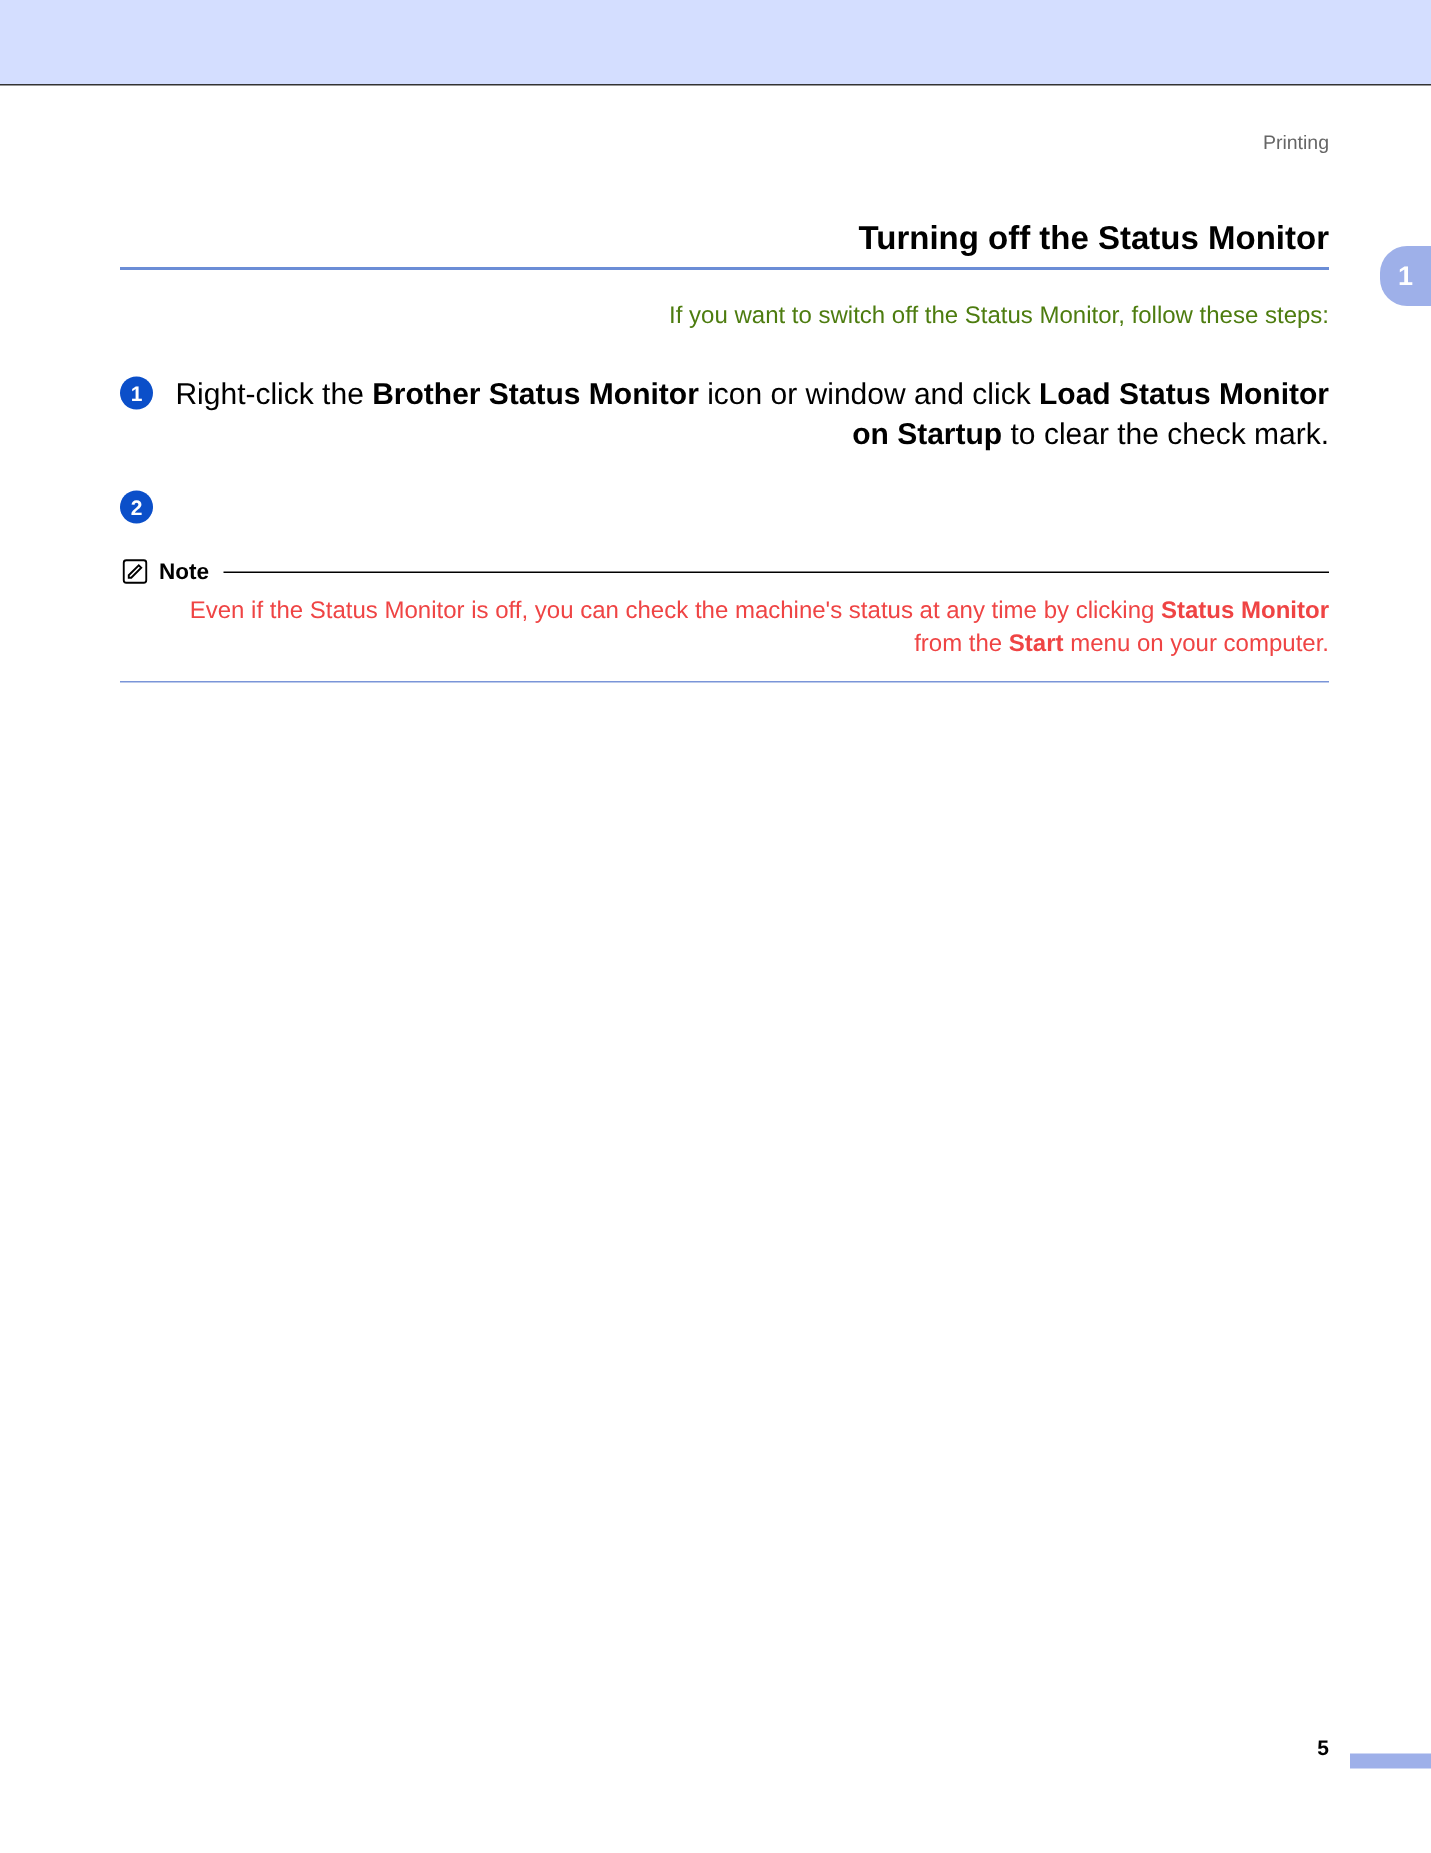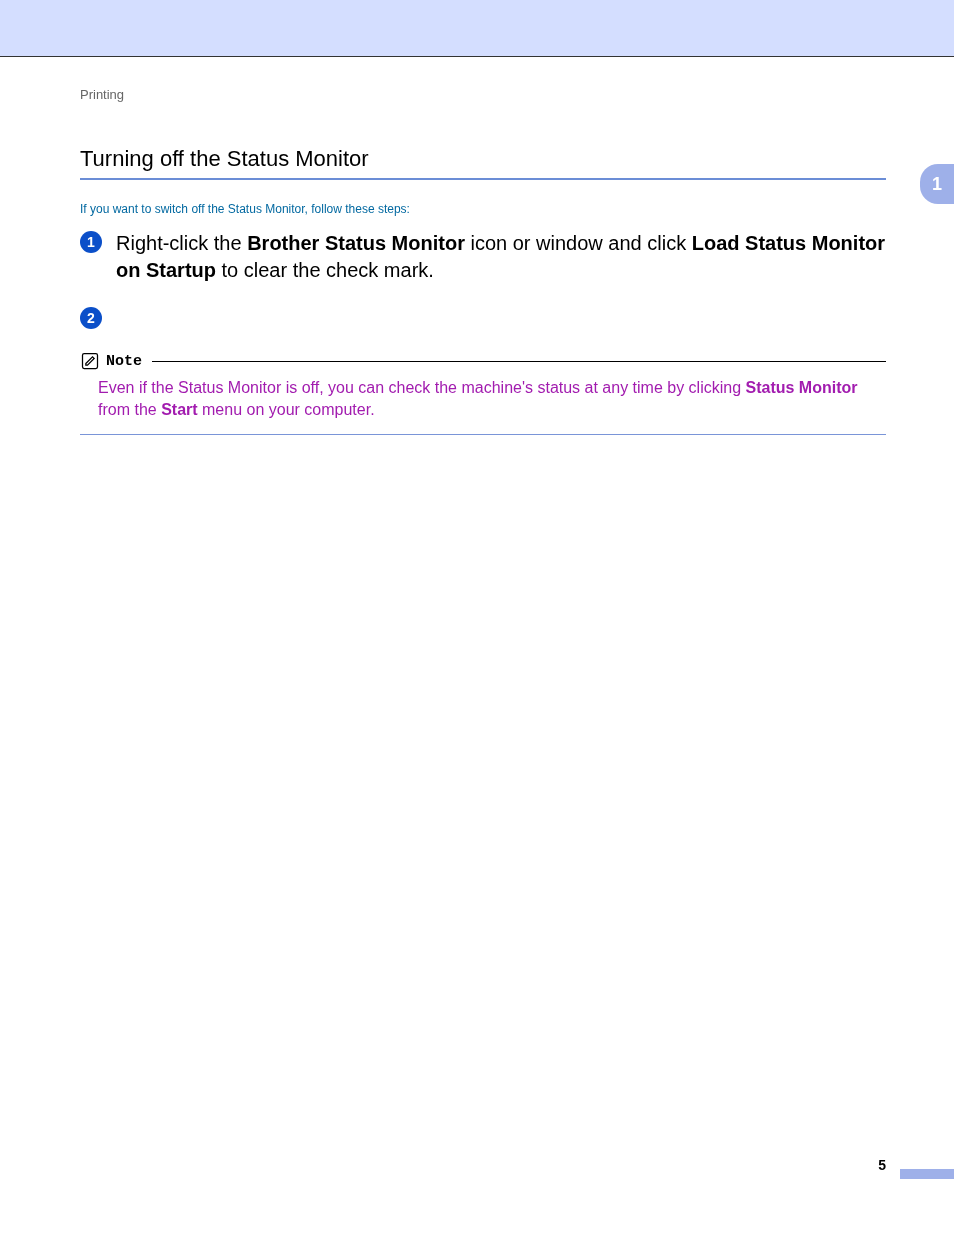--- a/index.html
+++ b/index.html
@@ -15,41 +15,42 @@
       height: 56px;
       background: #d4deff;
     }
     .top-border {
       width: 100%;
       height: 1px;
       background: #333;
     }
     .content {
       padding: 30px 68px 0 80px;
+      text-align: right;
     }
     .breadcrumb {
       font-size: 13px;
       color: #666;
       margin-bottom: 44px;
     }
     .section-title {
       font-size: 22px;
-      font-weight: normal;
+      font-weight: bold;
       color: #000;
       margin-bottom: 6px;
     }
     .title-underline {
       height: 2px;
       background: #6b8dd6;
       margin-bottom: 22px;
     }
     .intro {
-      font-size: 12px;
-      color: #0369a1;
-      margin-bottom: 14px;
+      font-size: 16px;
+      color: #4d7c0f;
+      margin-bottom: 30px;
     }
     .step {
       display: flex;
       align-items: flex-start;
       margin-bottom: 22px;
     }
     .bullet {
       width: 22px;
       height: 22px;
       border-radius: 50%;
@@ -80,31 +81,30 @@
     .note-icon {
       width: 20px;
       height: 20px;
       margin-right: 6px;
       flex-shrink: 0;
     }
     .note-label {
       font-size: 15px;
       font-weight: bold;
       color: #000;
-      font-family: Liberation Mono, monospace;
     }
     .note-top-border {
       height: 1px;
       background: #000;
       flex: 1;
       margin-left: 10px;
     }
     .note-body {
       font-size: 16px;
-      color: #a21caf;
+      color: #ef4444;
       line-height: 1.35;
       padding: 4px 0 10px 18px;
     }
     .note-bottom-line {
       height: 1px;
       background: #7a95d8;
       margin-top: 4px;
     }
     .side-tab {
       position: absolute;

